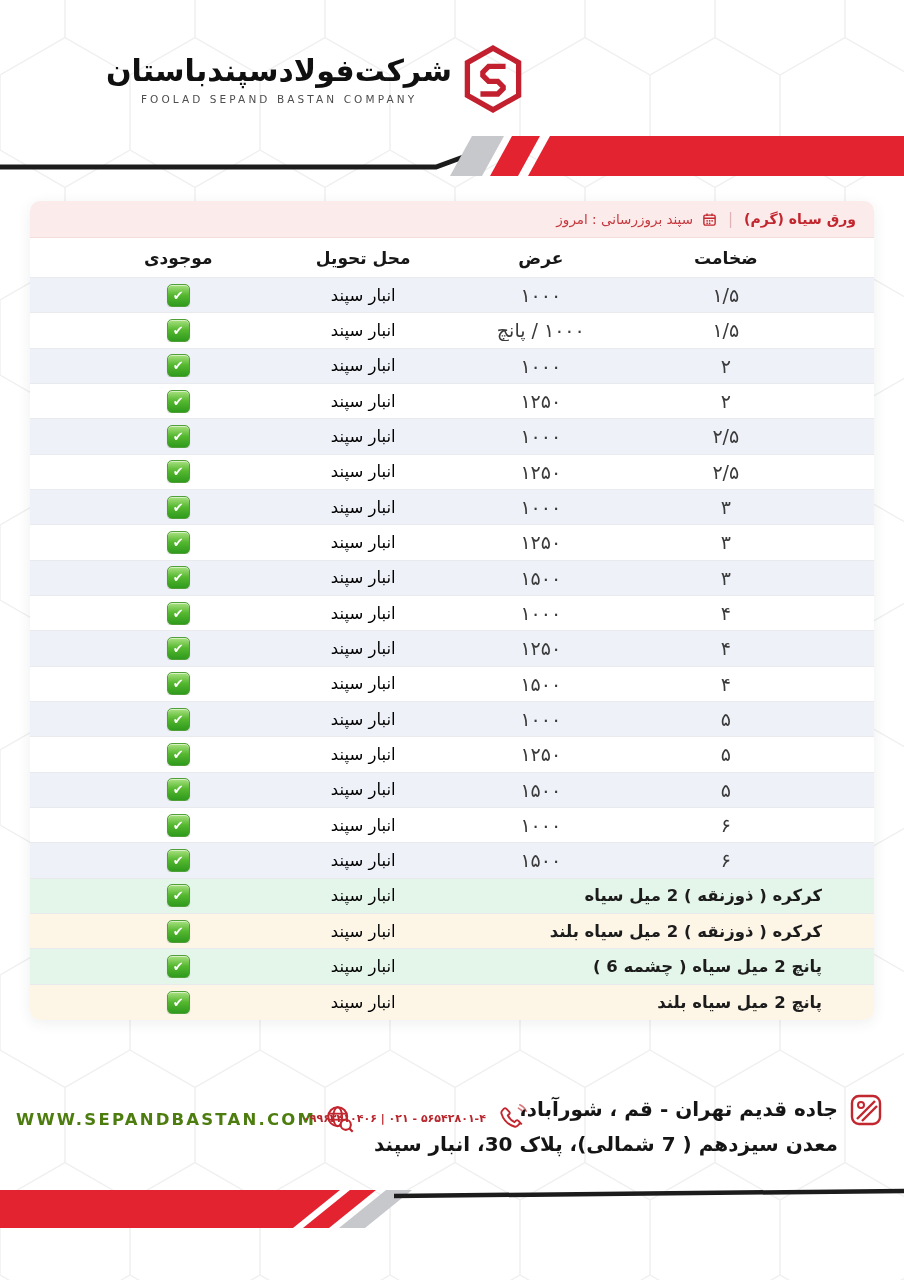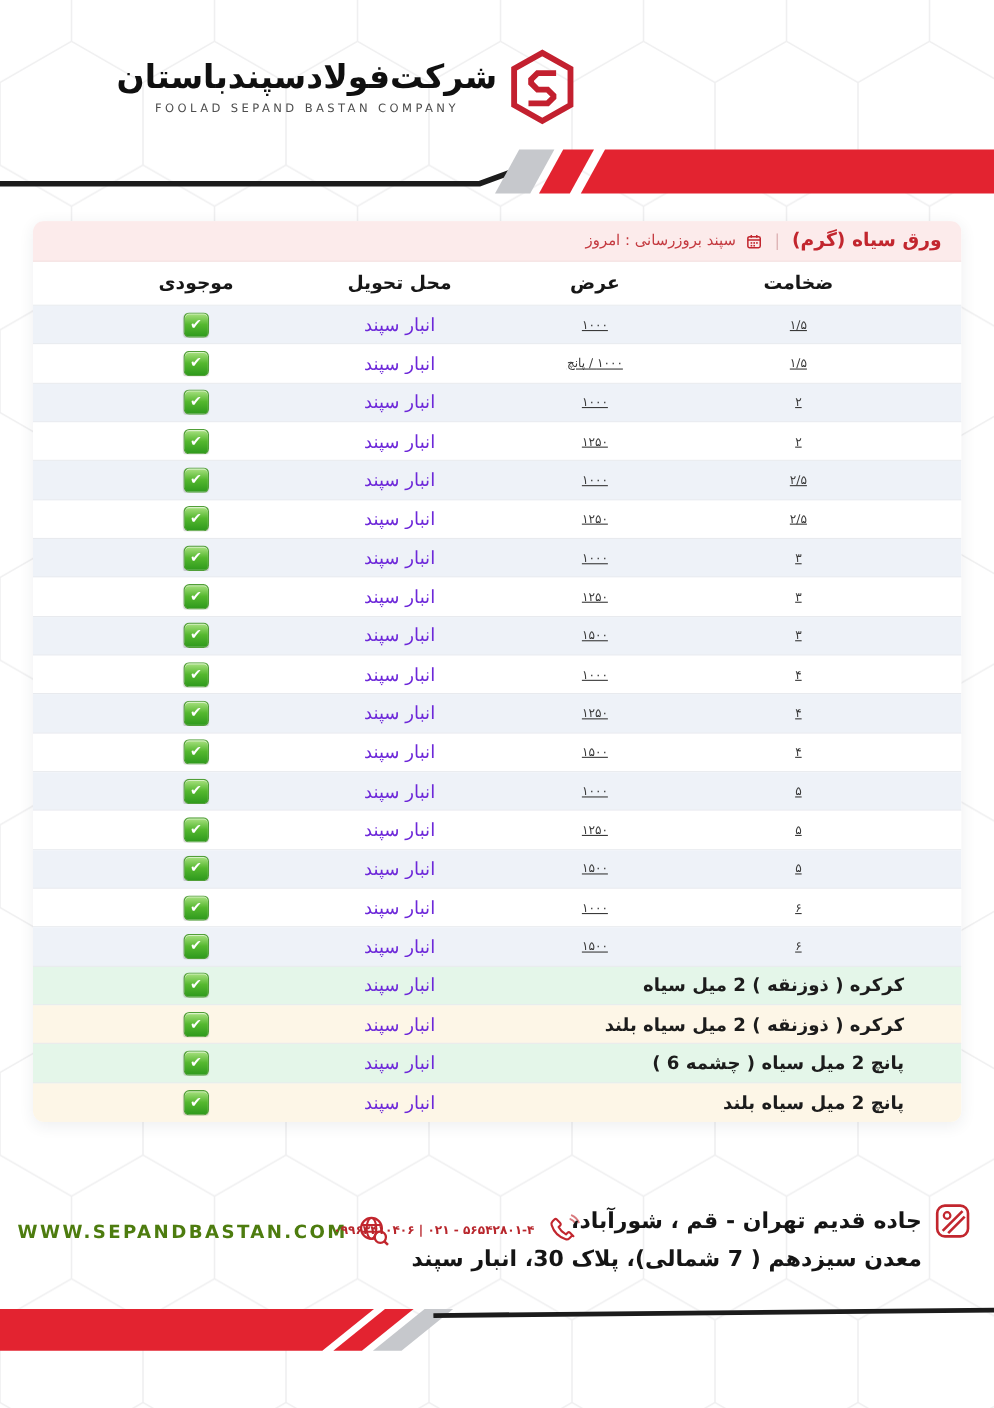--- a/index.html
+++ b/index.html
@@ -14,37 +14,37 @@
   .brand-en{font-size:10.5px;letter-spacing:3.1px;color:#4d4d4d;margin-top:5px;font-weight:500;white-space:nowrap;}
   .brand-mark{width:58px;height:70px;}
   .banner-top{position:absolute;top:120px;left:0;z-index:1;display:block;}
   .banner-bottom{position:absolute;top:1185px;left:0;z-index:1;display:block;}
 
   
   .price-table{position:absolute;top:201px;left:30px;width:844px;z-index:2;border-radius:10px;
                background:#fff;box-shadow:0 3px 14px rgba(40,50,70,.08);overflow:hidden;direction:rtl;}
   .table-title{height:37px;background:var(--title-bar-pink);display:flex;align-items:center;
                padding:0 18px;gap:9px;border-bottom:1px solid #f2dcdc;box-sizing:border-box;}
-  .t-title{color:var(--brand-red);font-weight:700;font-size:17px;}
+  .t-title{color:var(--brand-red);font-weight:700;font-size:14px;}
   .t-sep{color:#dfb3b5;font-size:15px;padding:0 2px;}
   .t-upd{color:#c4393f;font-size:13.5px;}
   .cal-icon{width:15px;height:15px;flex:0 0 auto;}
 
   .grid4{display:grid;grid-template-columns:26% 24% 24% 26%;align-items:center;padding:0 52px;text-align:center;}
   .table-head{height:40px;font-weight:700;font-size:17px;color:#171717;background:#fff;
               border-bottom:1px solid var(--row-border);box-sizing:border-box;}
   .row{height:35.33px;border-bottom:1px solid var(--row-border);font-size:16.5px;color:#2e2e2e;box-sizing:border-box;}
   .row:last-child{border-bottom:none;}
   .row.alt{background:var(--row-alt-blue);}
   .row.plain{background:#ffffff;}
   .row.green{background:var(--row-green);}
   .row.cream{background:var(--row-cream);}
   .cell{overflow:hidden;white-space:nowrap;}
-  .cell.num{font-size:11px;color:#3a3a3a;text-decoration:underline;}
-  .cell.fa{color:#6d28d9;}
+  .cell.num{font-size:19px;color:#3a3a3a;}
+  .cell.fa{color:#000000;}
   .cell.product{grid-column:1 / span 2;text-align:right;font-weight:600;font-size:16.5px;color:#1c1c1c;}
   .check{display:inline-flex;width:21px;height:21px;border-radius:5px;align-items:center;justify-content:center;
          color:#fff;font-size:13px;font-weight:700;line-height:1;
          background:linear-gradient(180deg,#a9e181 0%,#55b82f 48%,var(--check-green) 100%);
          border:1px solid #519f38;box-shadow:inset 0 1px 0 rgba(255,255,255,.55),0 1px 1px rgba(0,0,0,.18);}
 
   
   .site{position:absolute;left:16px;top:1104px;display:flex;align-items:center;gap:9px;z-index:2;}
   .site-text{font-size:16.5px;font-weight:700;letter-spacing:2.2px;color:#4d7c0f;white-space:nowrap;}
   .phone{position:absolute;left:303px;top:1102px;display:flex;align-items:center;gap:10px;z-index:2;}

